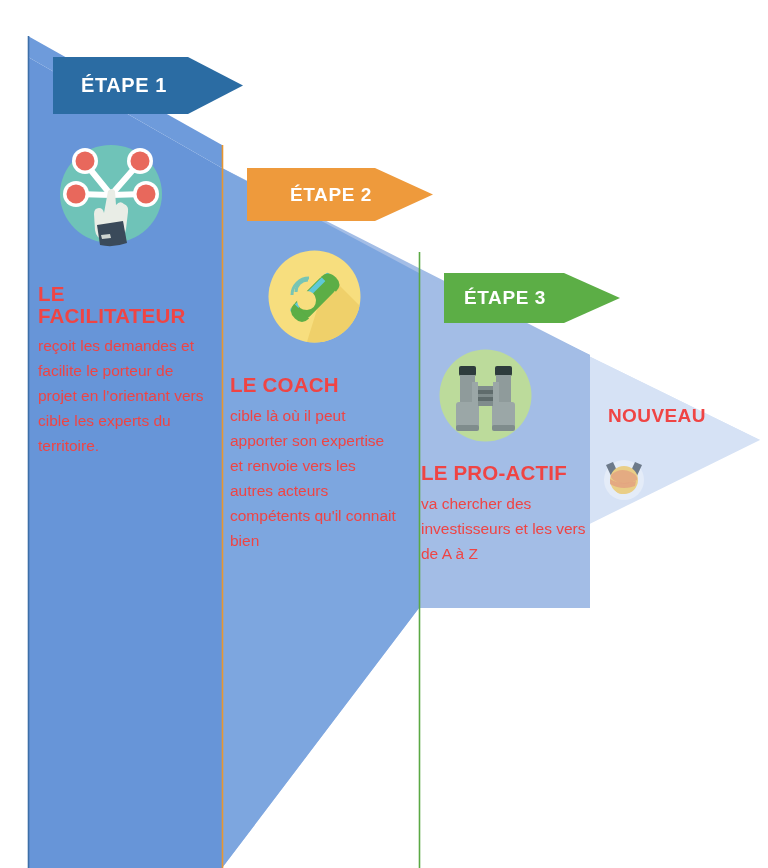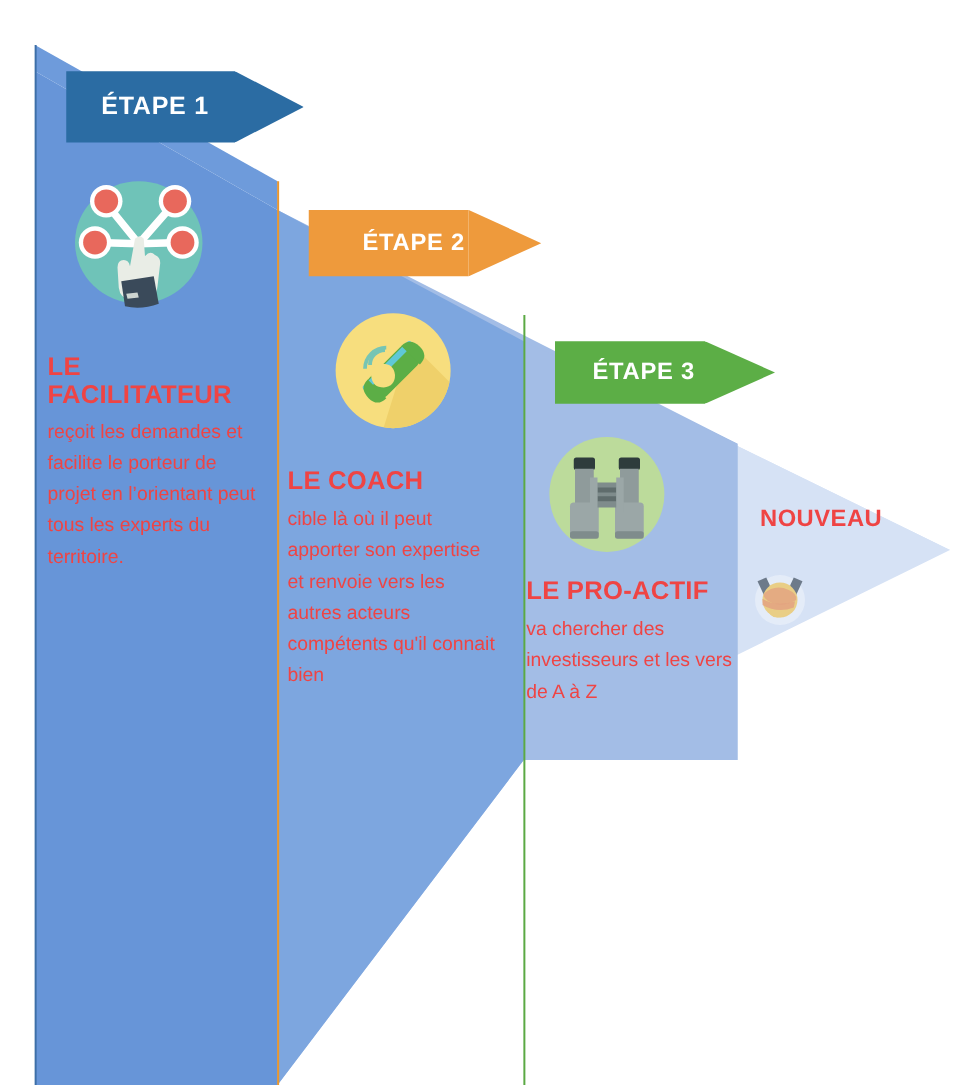--- a/index.html
+++ b/index.html
@@ -66,21 +66,21 @@
     padding-left: 43px;
     font-size: 19px;
   }
   #banner-2 .banner-body  { width: 128px; background: #EE9A3C; }
   #banner-2 .banner-point { left: 128px; width: 58px;
       background: #EE9A3C;
       clip-path: polygon(0 0, 100% 50%, 0 100%); }
 
   #banner-3 {
     left: 419px; top: 273px; width: 176px; height: 50px;
-    padding-left: 30px;
+    padding-left: 20px;
     font-size: 19px;
   }
   #banner-3 .banner-body  { width: 120px; background: #5CAE46; }
   #banner-3 .banner-point { left: 120px; width: 56px;
       background: #5CAE46;
       clip-path: polygon(0 0, 100% 50%, 0 100%); }
 
   
   .block {
     position: absolute;
@@ -174,21 +174,21 @@
       </g>
 
       <path d="M52 52 q4 -4 7 0 l1 14 q4 -5 8 -1 q5 2 4 8 l-2 17 q-1 10 -11 11 l-10 0 q-9 -1 -10 -10 l-1 -16 q0 -6 5 -6 q4 0 5 5 z" fill="#E9EDE6"></path>
       <path d="M41 86 l26 -4 l4 22 q-14 5 -27 2 z" fill="#3A4A5A"></path>
       <path d="M45 96 l9 -1 l1 4 l-9 1 z" fill="#E9EDE6" opacity="0.85"></path>
     </svg>
   </div>
 
   <div class="block" id="block-1">
     <div class="heading">LE FACILITATEUR</div>
-    <div class="body">reçoit les demandes et facilite le porteur de projet en l’orientant peut tous les experts du territoire.</div>
+    <div class="body">reçoit les demandes et facilite le porteur de projet en l’orientant vers cible les experts du territoire.</div>
   </div>
 
   <div class="banner" id="banner-2">
     <span class="banner-body"></span>
     <span class="banner-point"></span>
     <span class="banner-label">ÉTAPE 2</span>
   </div>
 
   <div class="icon-wrap" id="icon-phone">
     <svg viewBox="0 0 97 97" xmlns="http://www.w3.org/2000/svg">

